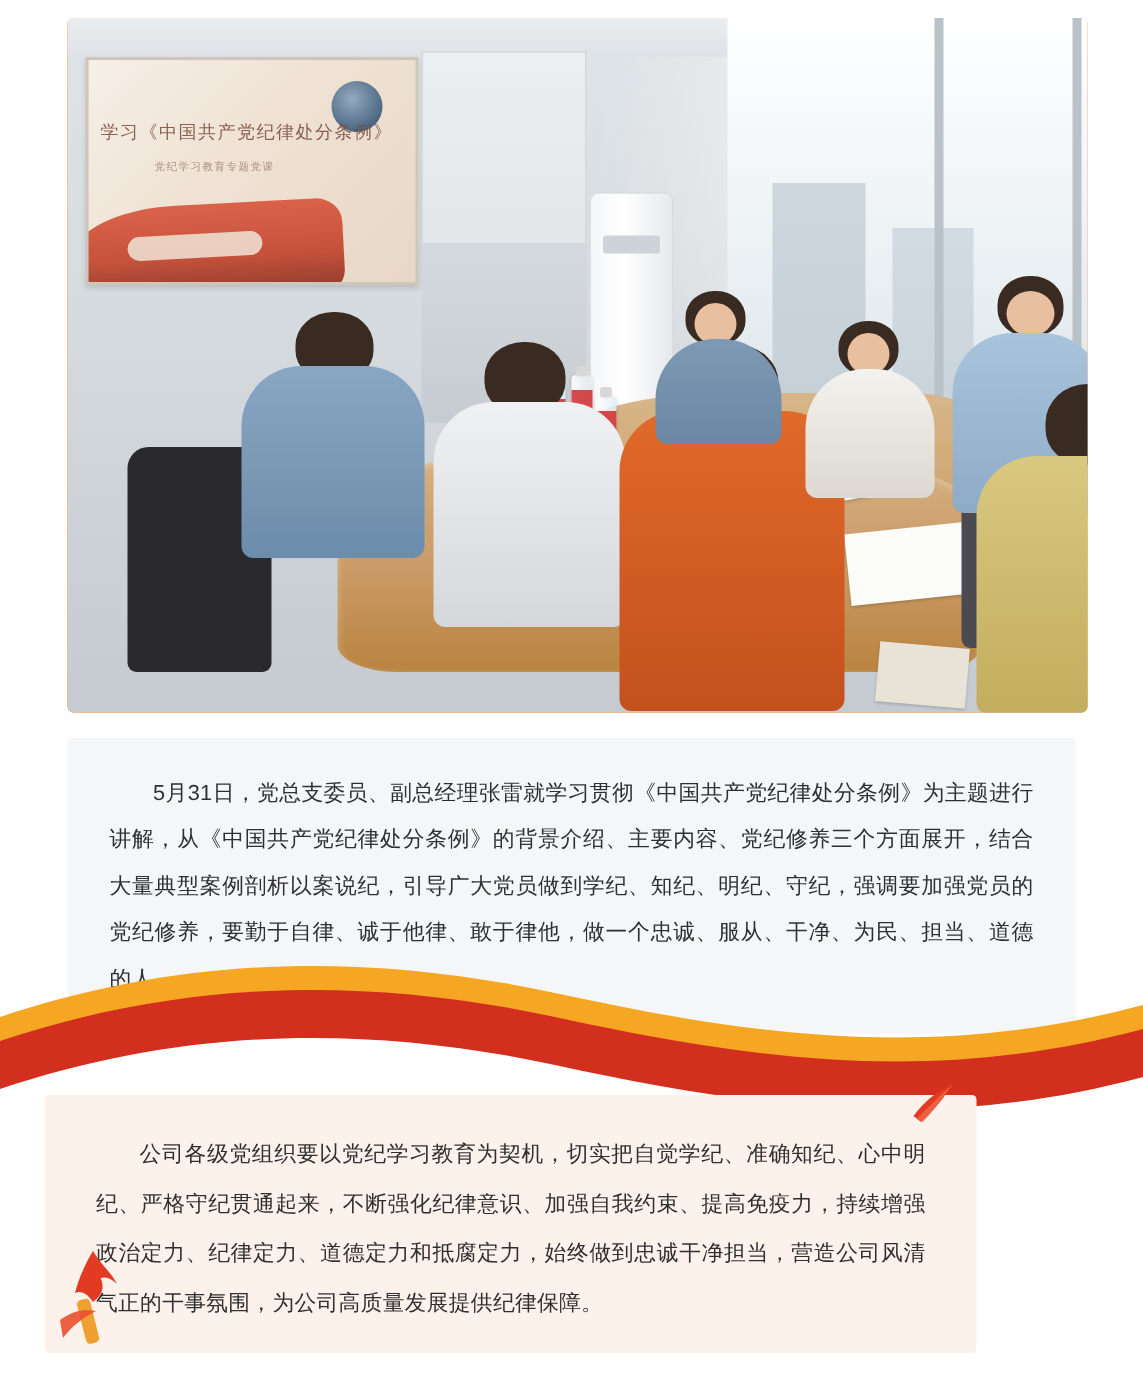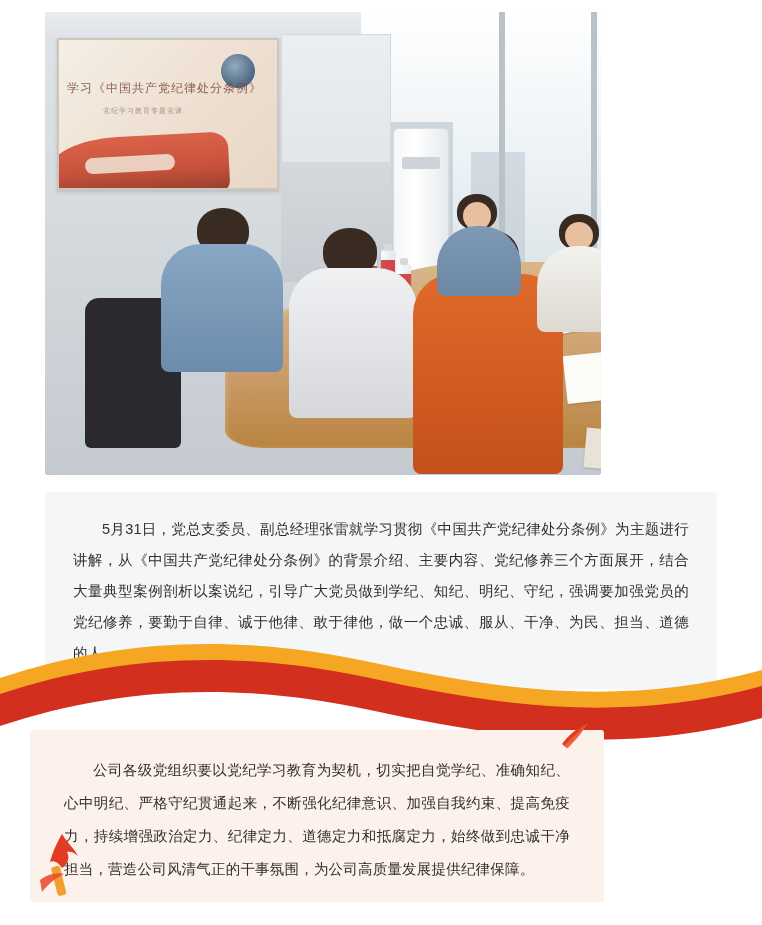--- a/index.html
+++ b/index.html
@@ -19,21 +19,21 @@
     height: 925px;
     background: #ffffff;
     box-sizing: border-box;
   }
 
   
   .photo-wrap {
     position: absolute;
     left: 45px;
     top: 12px;
-    width: 556px;
+    width: 680px;
     height: 463px;
     border-radius: 4px;
     overflow: hidden;
     background: #f97316;
   }
   .photo {
     position: absolute;
     inset: 0;
     background:
       
@@ -250,21 +250,21 @@
     top: 632px;
     width: 762px;
     height: 110px;
   }
 
   
   .para-box-2 {
     position: absolute;
     left: 30px;
     top: 730px;
-    width: 574px;
+    width: 621px;
     height: 172px;
     background: #fdf1ec;
     border-radius: 3px;
     padding: 24px 34px 20px 34px;
     box-sizing: border-box;
     overflow: visible;
   }
   .para-box-2 p {
     margin: 0;
     font-size: 14.5px;

